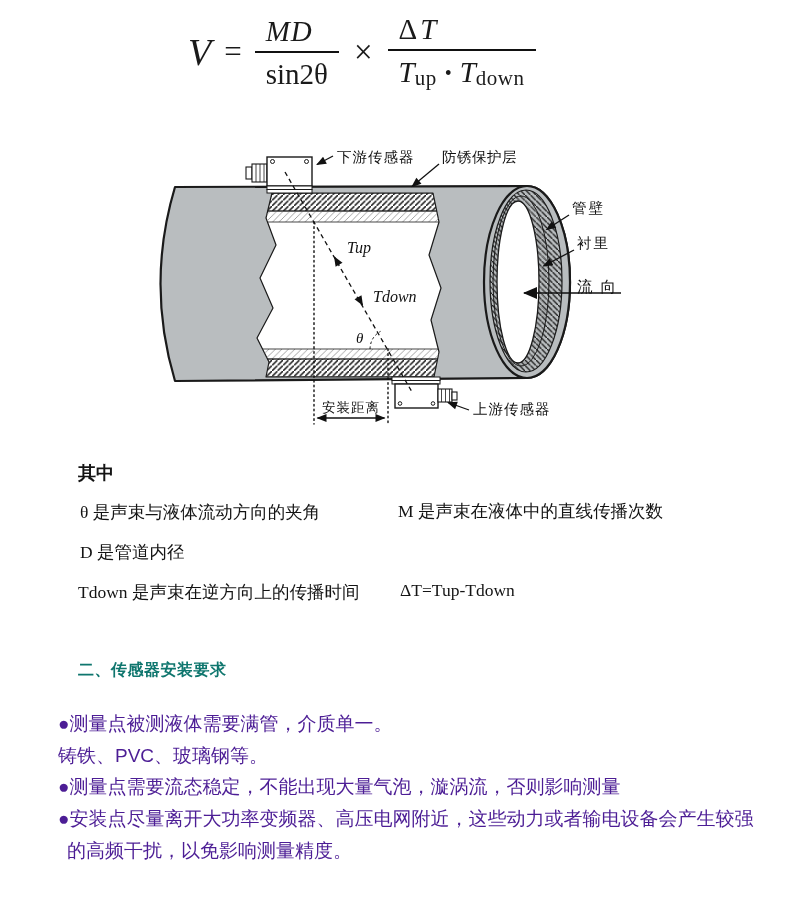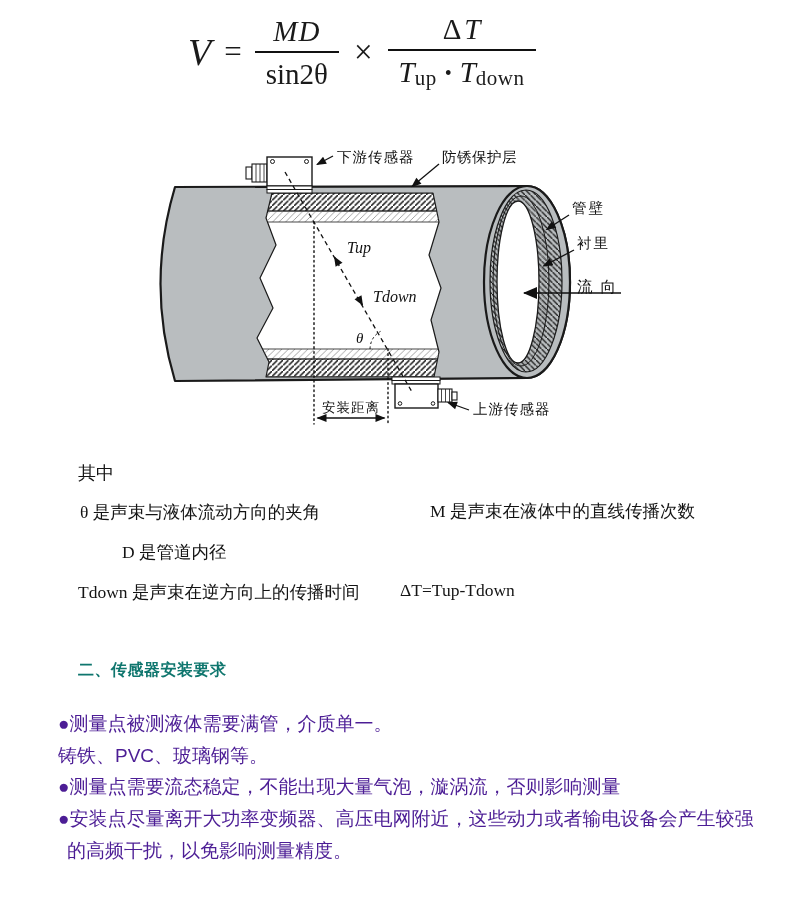--- a/index.html
+++ b/index.html
@@ -4,40 +4,40 @@
 <style>
   html,body{margin:0;padding:0;background:#fff;}
   .page{position:relative;width:790px;height:904px;background:#fff;overflow:hidden;
         font-family:"Liberation Serif","DejaVu Serif",serif;color:#1a1a1a;}
 
   
   .formula{position:absolute;left:188px;top:2px;height:100px;display:flex;align-items:center;gap:13px;}
   .f-v{font-style:italic;font-size:38px;}
   .f-eq{font-size:31px;}
   .f-times{font-size:33px;margin:0 2px;}
-  .frac{display:inline-flex;flex-direction:column;align-items:center;}
+  .frac{display:inline-flex;flex-direction:column;}
   .frac .num,.frac .den{display:flex;align-items:baseline;padding:0 11px;font-size:29px;line-height:34px;}
   .frac .bar{align-self:stretch;height:0;border-top:2.6px solid #111;margin:3px 0 4px 0;}
   .it{font-style:italic;}
   .md{font-style:italic;letter-spacing:1px;}
   .fsub{font-size:21px;position:relative;top:3px;letter-spacing:0.5px;}
   .fdot{font-size:20px;margin:0 8px;position:relative;top:-2px;}
 
   
   .diagram{position:absolute;left:140px;top:140px;}
   .dcjk{font-family:"Liberation Serif","DejaVu Serif",serif;fill:#111;}
   .dital{font-family:"Liberation Serif","DejaVu Serif",serif;font-style:italic;fill:#111;}
 
   
   .def{position:absolute;font-size:17.5px;color:#141414;white-space:nowrap;}
-  #def-intro{left:78px;top:461px;font-size:18px;}
+  #def-intro{left:78px;top:461px;font-size:18px;font-weight:bold;}
   #def-l1{left:80px;top:500px;}
-  #def-l2{left:80px;top:540px;margin-left:42px;}
+  #def-l2{left:80px;top:540px;}
   #def-l3{left:78px;top:580px;}
-  #def-r1{left:398px;top:499px;margin-left:32px;}
+  #def-r1{left:398px;top:499px;}
   #def-r2{left:395px;top:540px;}
   #def-r3{left:400px;top:580px;}
 
   
   .sec-head{position:absolute;left:78px;top:660px;font-family:"Liberation Sans","DejaVu Sans",sans-serif;
             font-weight:bold;font-size:16px;color:#0f766e;letter-spacing:0.5px;}
   .blines{position:absolute;left:58px;top:708px;width:700px;
           font-family:"Liberation Sans","DejaVu Sans",sans-serif;font-size:19px;color:#4c1d95;}
   .blines div{height:31.7px;line-height:31.7px;white-space:nowrap;}
   .blines div:nth-child(5){padding-left:9px;}

